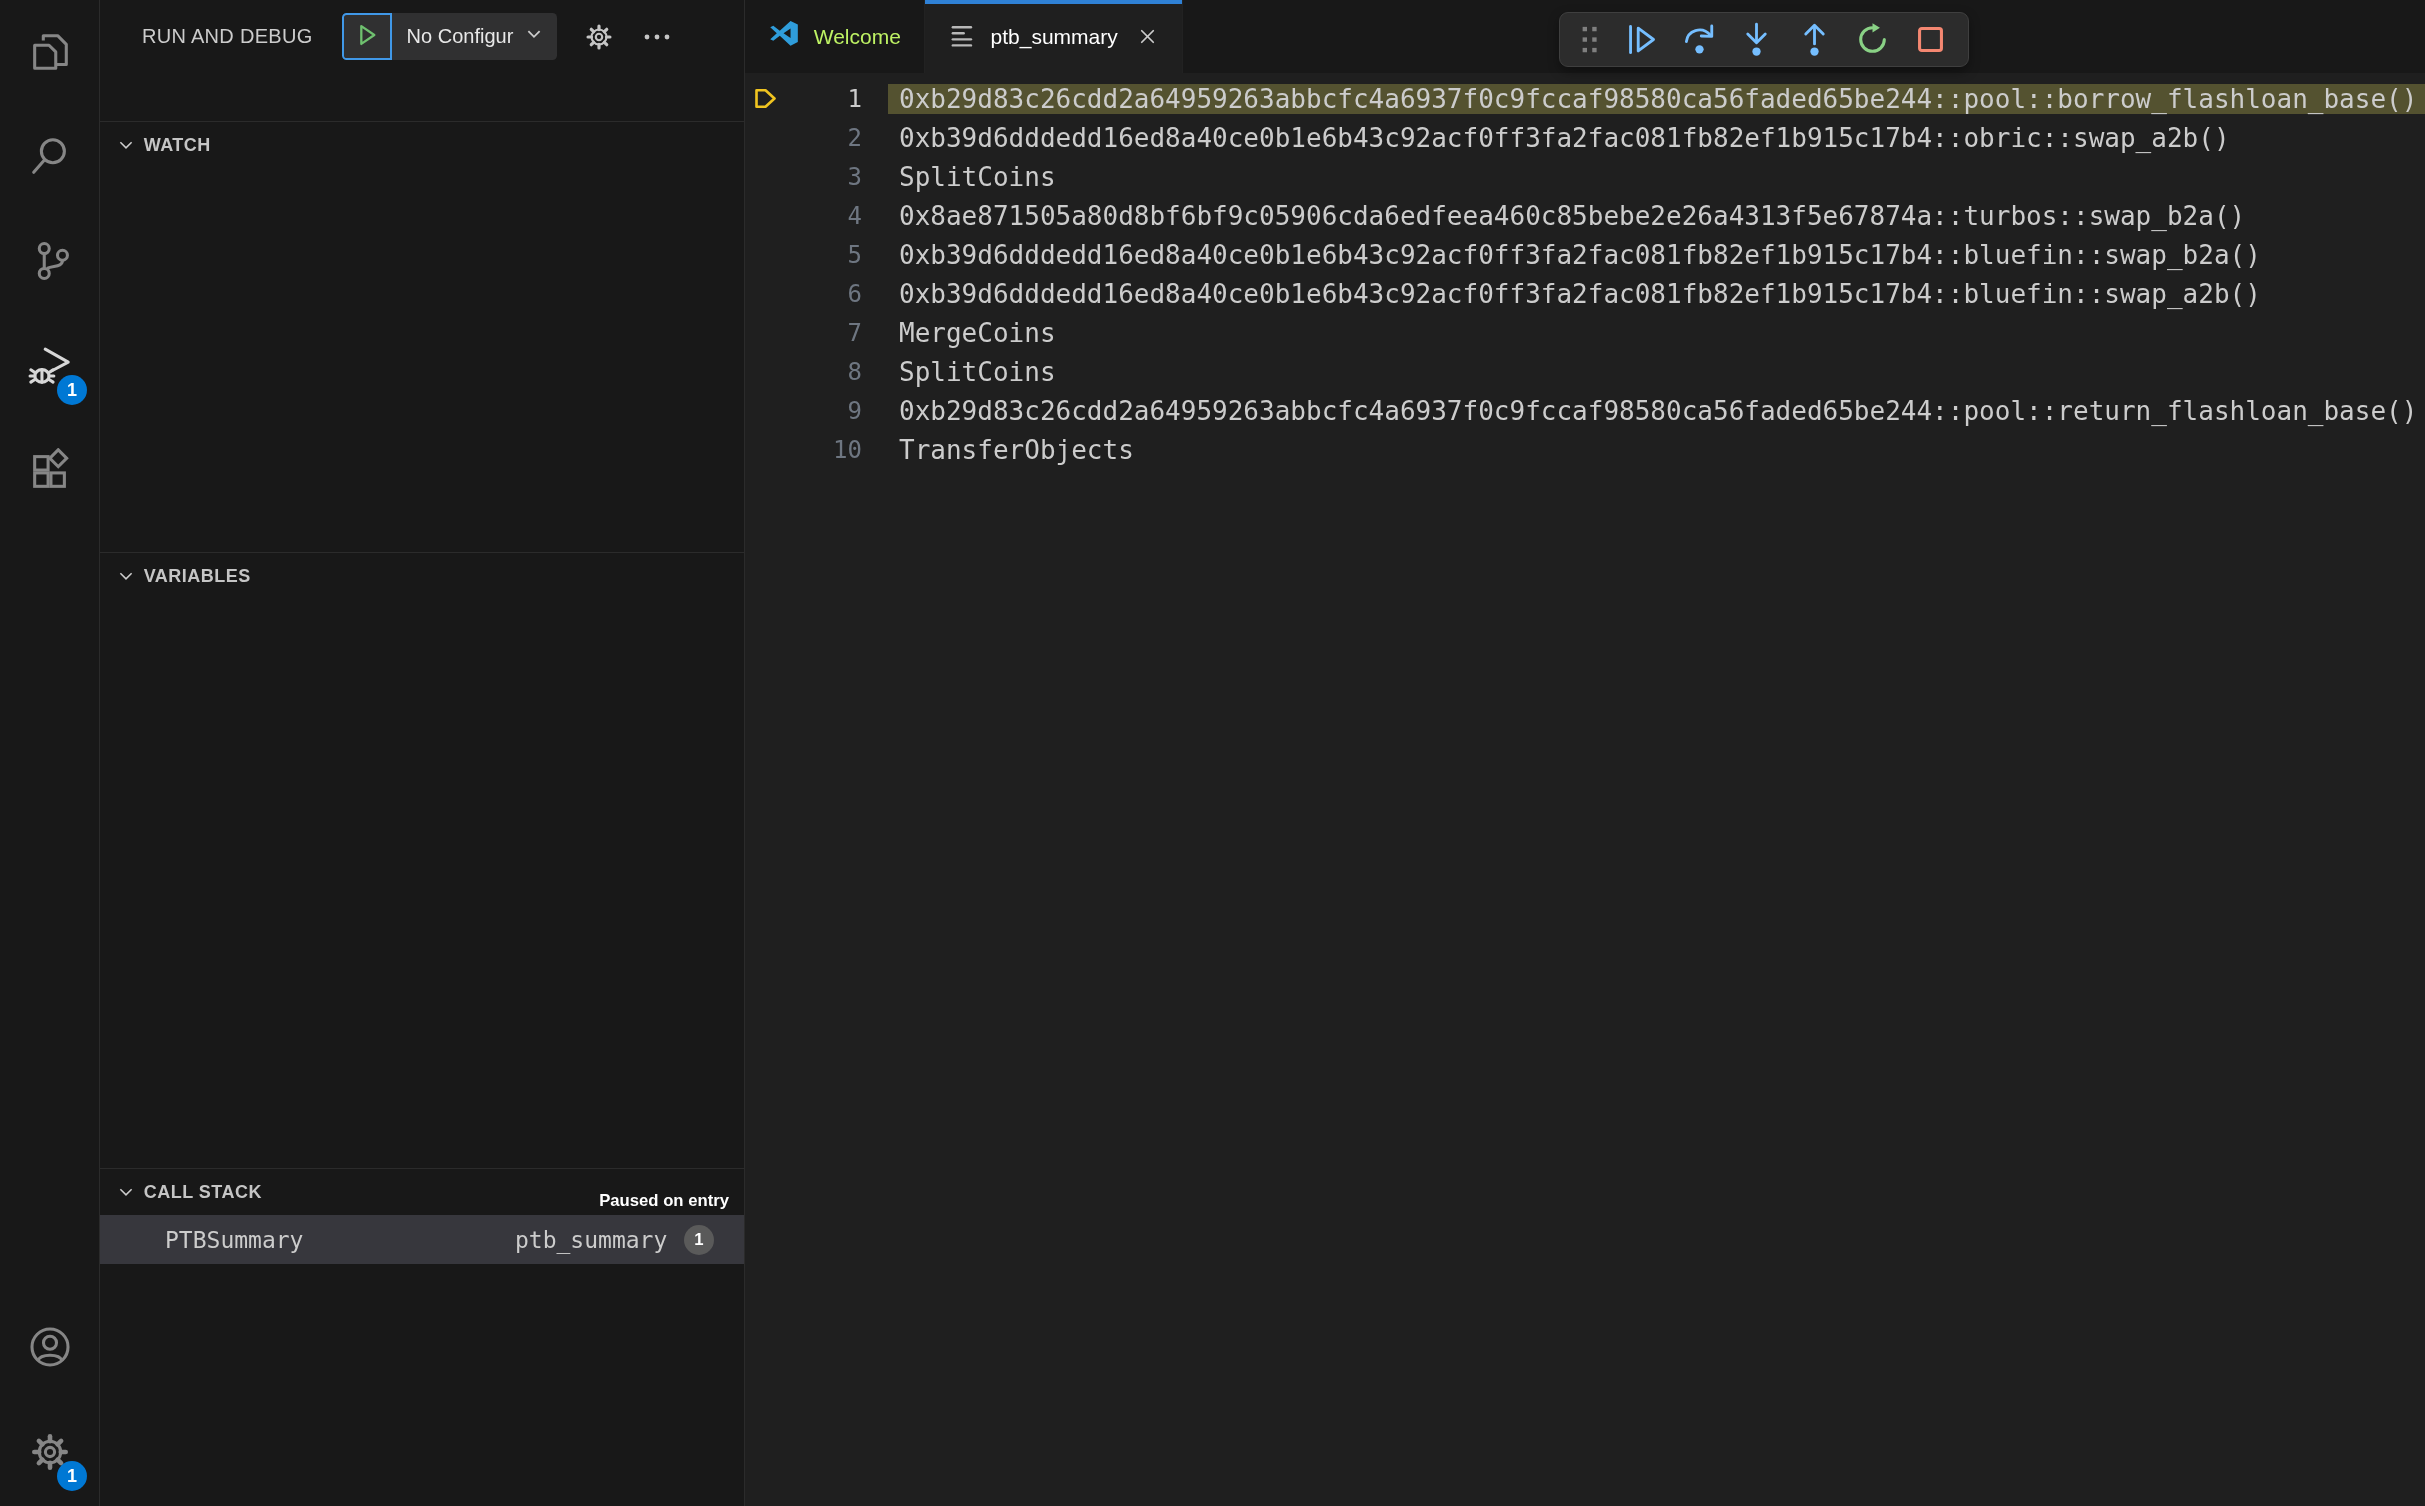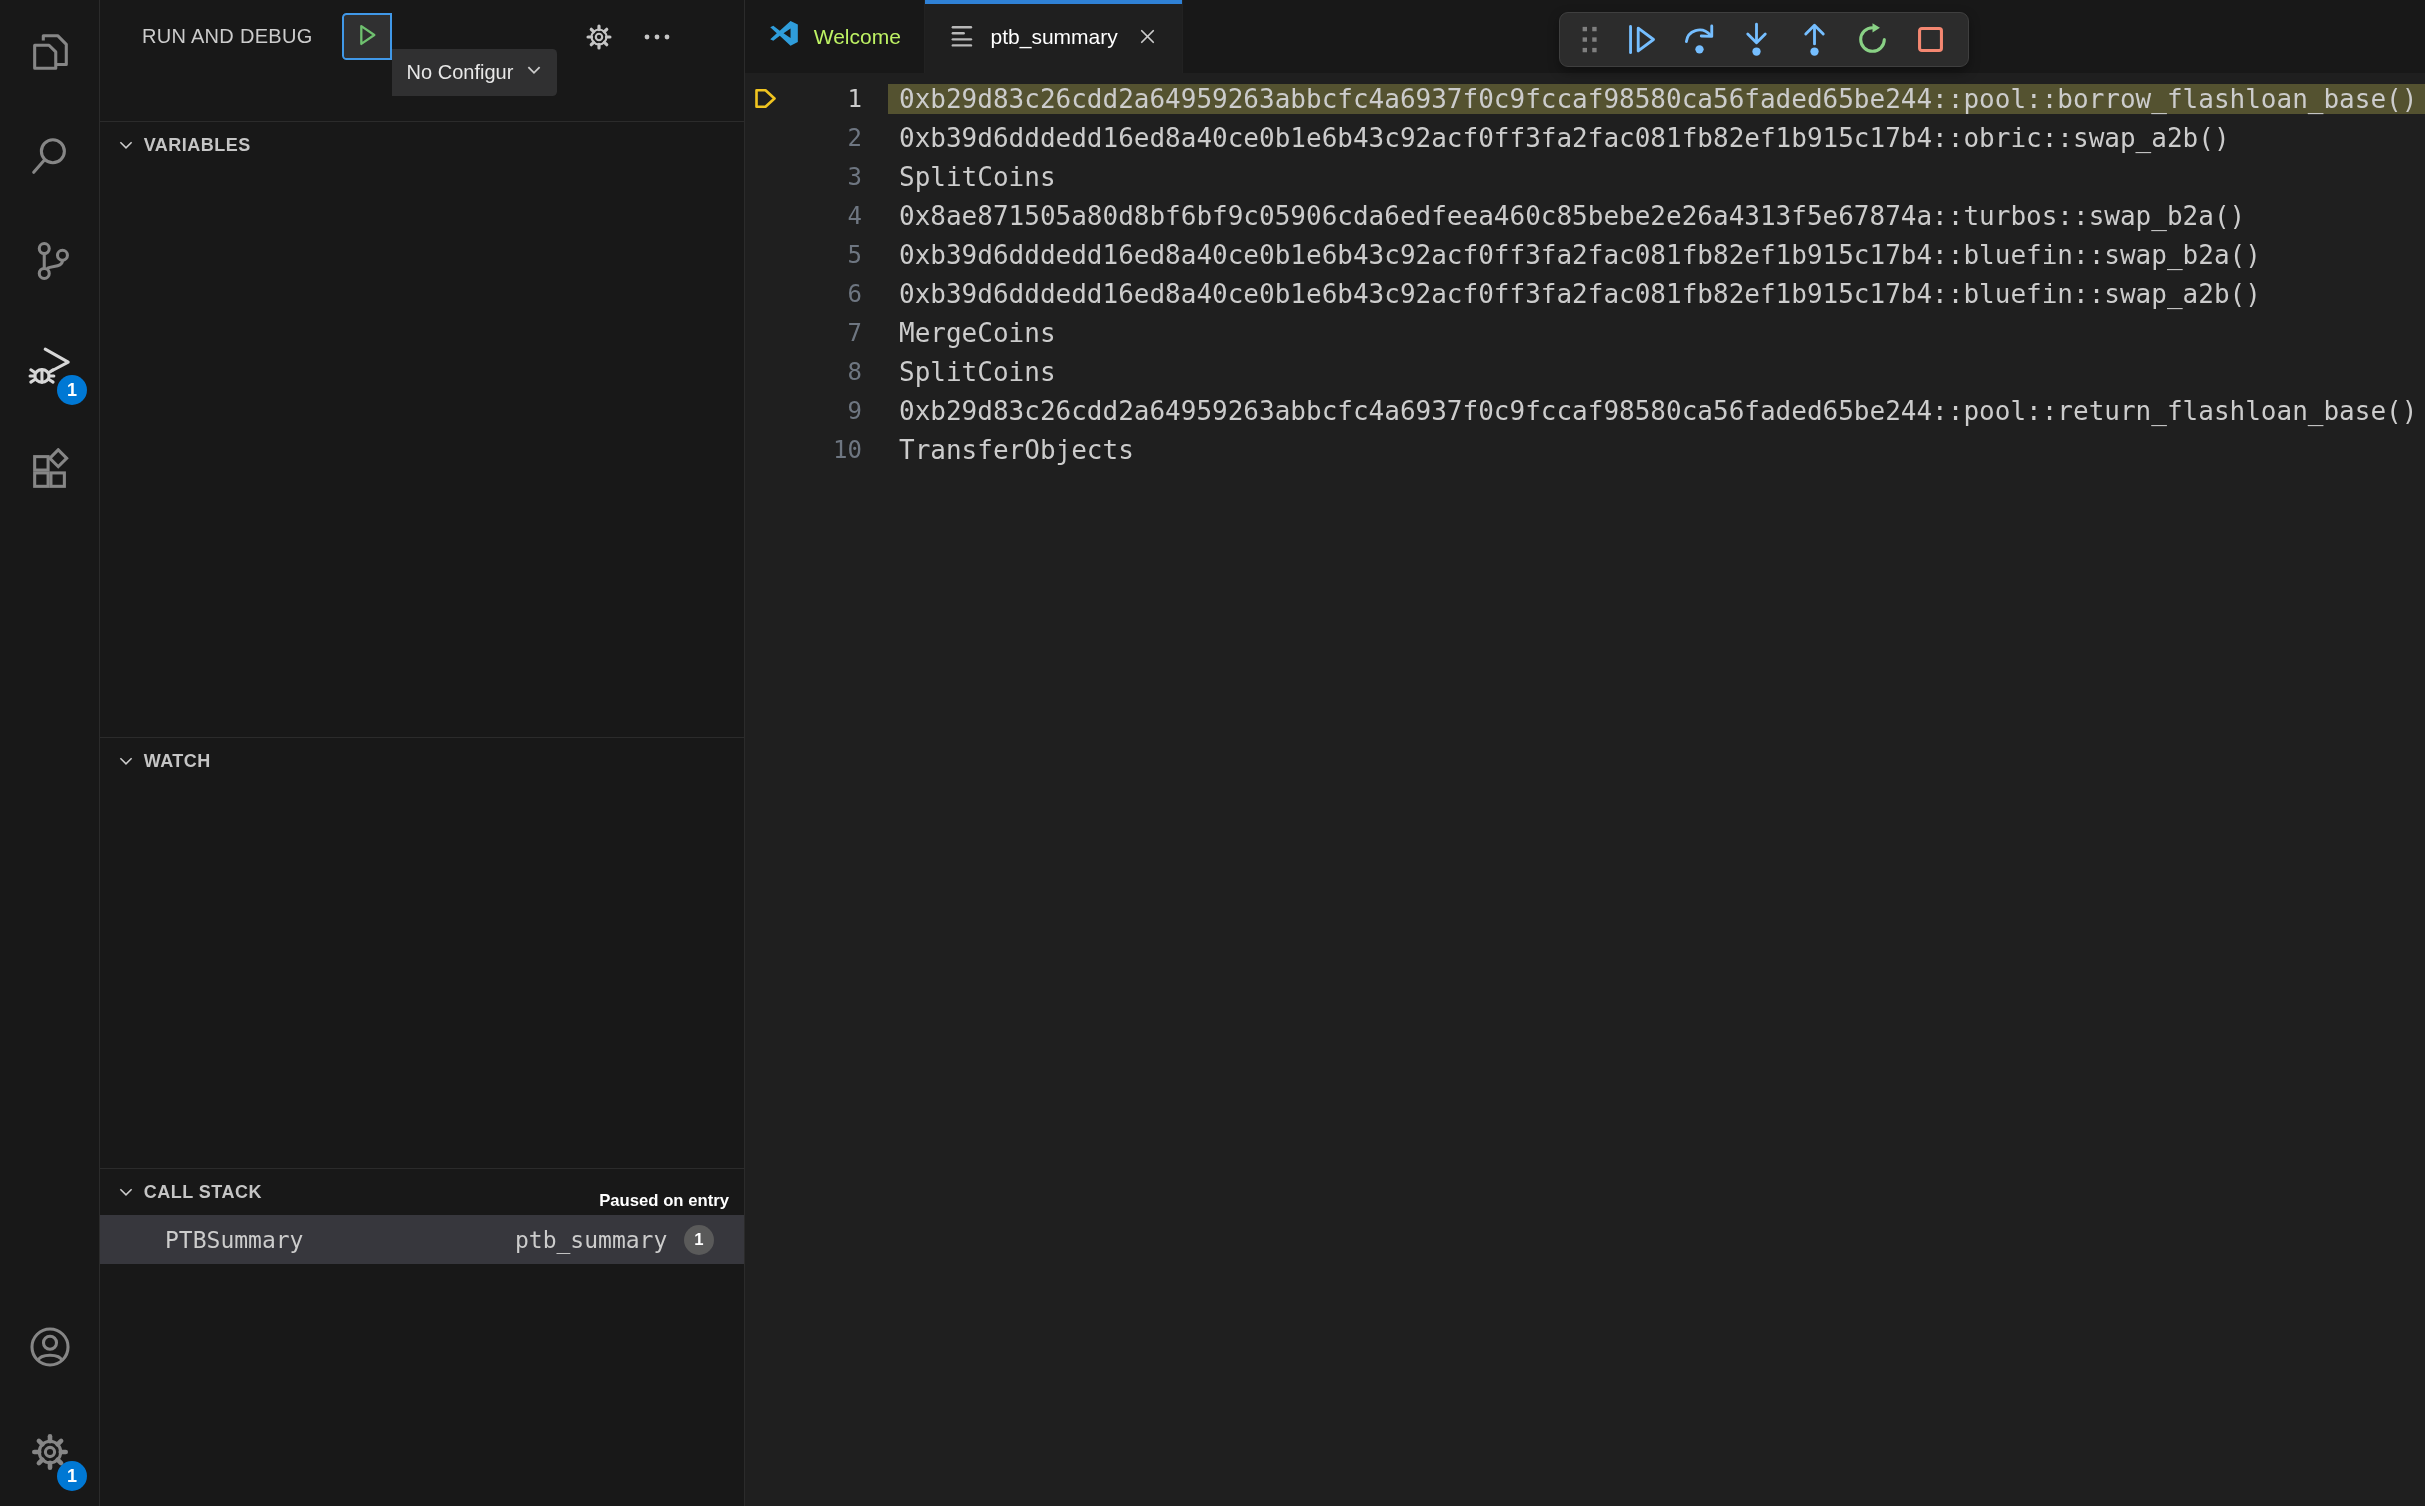--- a/index.html
+++ b/index.html
@@ -21,21 +21,21 @@
   
   .sidebar { width:645px; background:#181818; border-right:1.5px solid #2b2b2b;
              display:flex; flex-direction:column; flex:none;gap:48px; }
   .sidebar-header { height:73px; display:flex; align-items:center; padding:0 38px 0 42px; flex:none; }
   .sidebar-title { font-size:20px; color:#cccccc; letter-spacing:0.3px; white-space:nowrap; }
   .launch-control { margin-left:29px; display:flex; height:47px; border-radius:4.6px; overflow:visible; }
   .play-btn { width:50px; height:47px; background:#303031; border:2.3px solid #4098e8; border-radius:4.6px 0 0 4.6px;
               display:flex; align-items:center; justify-content:center; cursor:pointer; }
   .config-select { height:47px; background:#303031; color:#e8e8e8; font-size:20px;
                    display:flex; align-items:center; gap:12px; padding:0 13.7px 0 15px;
-                   border-radius:0 4.6px 4.6px 0; cursor:pointer; white-space:nowrap;margin-top:36px; }
+                   border-radius:0 4.6px 4.6px 0; cursor:pointer; white-space:nowrap; }
   .hdr-icon { margin-left:26px; color:#c5c5c5; display:flex; align-items:center; cursor:pointer; }
 
   .section { border-top:1.5px solid #2b2b2b; display:flex; flex-direction:column; overflow:hidden; }
   .sec-variables { height:568px; flex:none; }
   .sec-watch { height:383px; flex:none; }
   .sec-callstack { height:442px; flex:none; }
   .sec-breakpoints { flex:1; }
   .section-header { height:46px; display:flex; align-items:center; gap:9px; padding:0 15px 0 16.7px;
                     flex:none; cursor:pointer; }
   .section-label { font-size:18px; font-weight:700; color:#c5c5c5; letter-spacing:0.5px; }
@@ -207,39 +207,39 @@
       </span>
       <span class="hdr-icon">
         <svg viewBox="0 0 24 24" width="32" height="32" fill="currentColor">
           <circle cx="4.5" cy="12" r="1.8"></circle>
             <circle cx="12" cy="12" r="1.8"></circle>
             <circle cx="19.5" cy="12" r="1.8"></circle>
         </svg>
       </span>
     </div>
 
+    <div class="section sec-watch">
+      <div class="section-header">
+        <span class="chevron">
+          <svg viewBox="0 0 16 16" width="18" height="18" fill="none" stroke="currentColor" stroke-width="1.4">
+              <path d="M3 5.5 L8 10.5 L13 5.5"></path>
+            </svg>
+        </span>
+        <span class="section-label">WATCH</span>
+      </div>
+    </div>
+
     <div class="section sec-variables">
       <div class="section-header">
         <span class="chevron">
           <svg viewBox="0 0 16 16" width="18" height="18" fill="none" stroke="currentColor" stroke-width="1.4">
               <path d="M3 5.5 L8 10.5 L13 5.5"></path>
             </svg>
         </span>
         <span class="section-label">VARIABLES</span>
-      </div>
-    </div>
-
-    <div class="section sec-watch">
-      <div class="section-header">
-        <span class="chevron">
-          <svg viewBox="0 0 16 16" width="18" height="18" fill="none" stroke="currentColor" stroke-width="1.4">
-              <path d="M3 5.5 L8 10.5 L13 5.5"></path>
-            </svg>
-        </span>
-        <span class="section-label">WATCH</span>
       </div>
     </div>
 
     <div class="section sec-callstack">
       <div class="section-header">
         <span class="chevron">
           <svg viewBox="0 0 16 16" width="18" height="18" fill="none" stroke="currentColor" stroke-width="1.4">
               <path d="M3 5.5 L8 10.5 L13 5.5"></path>
             </svg>
         </span>

